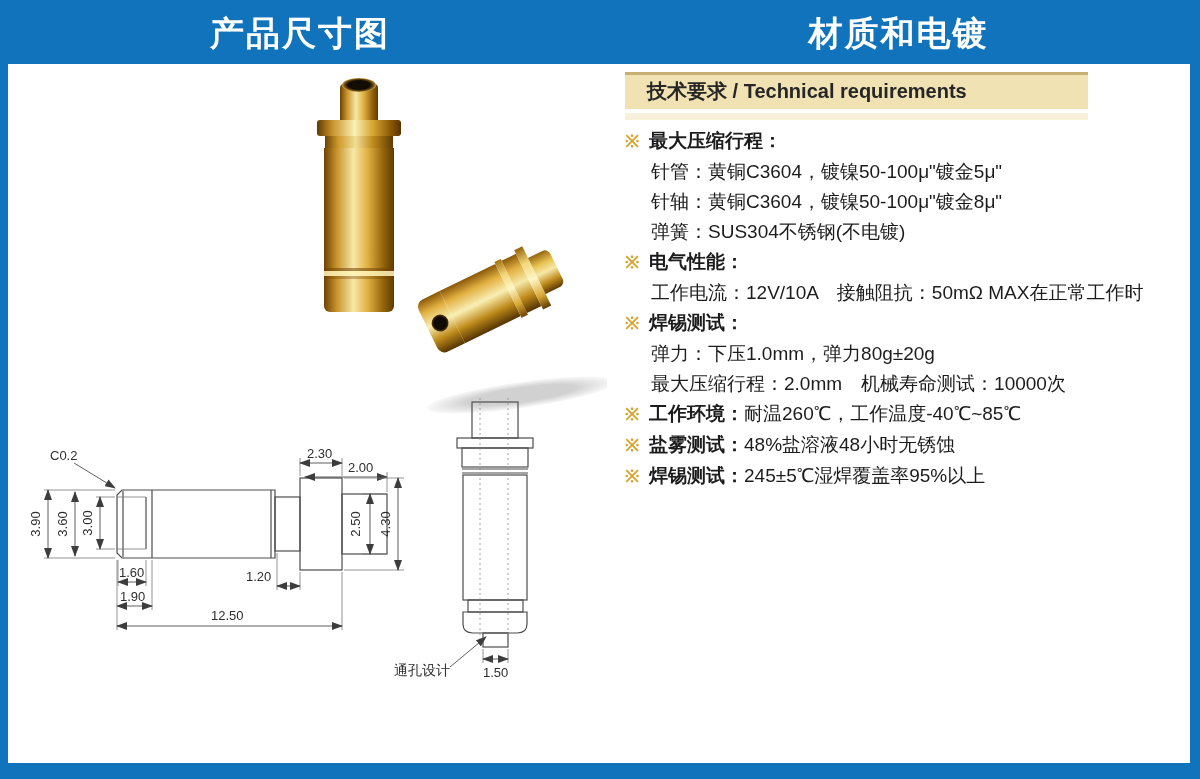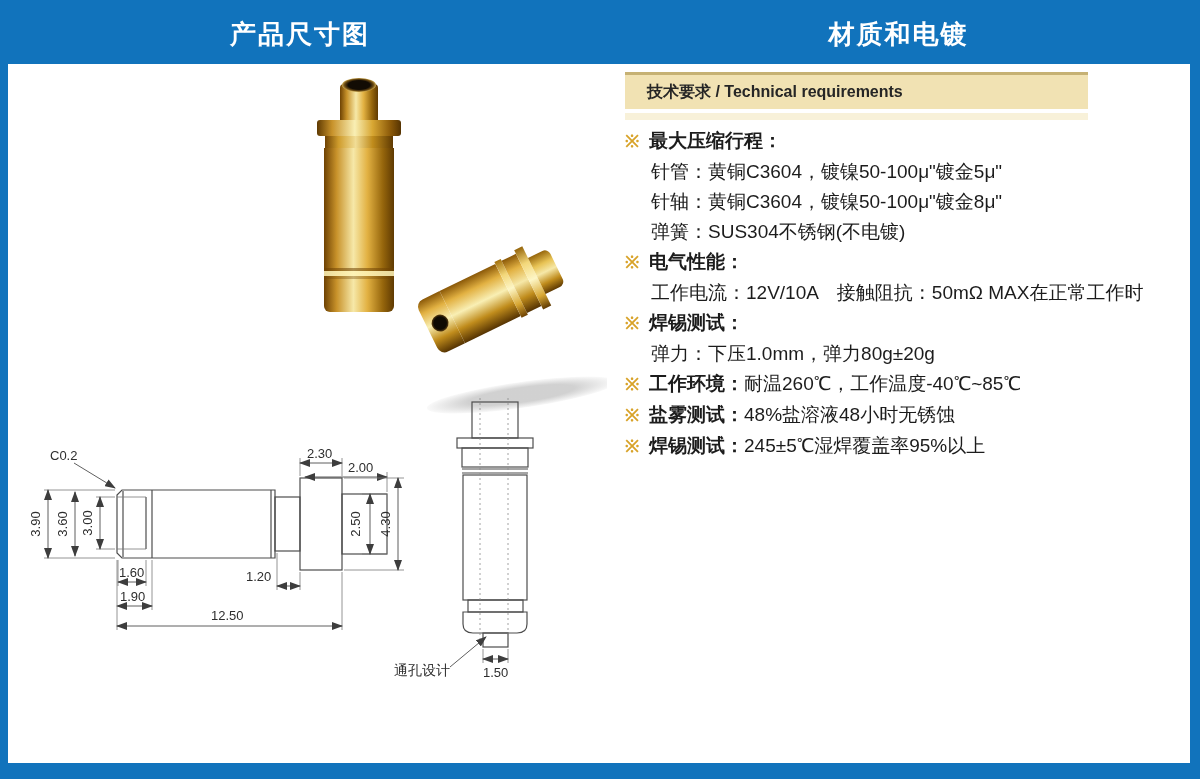--- a/index.html
+++ b/index.html
@@ -7,37 +7,37 @@
   body {
     position:relative;
     background:#1173bc;
     font-family:"Liberation Sans", sans-serif;
     overflow:hidden;
   }
   
   .hdr {
     position:absolute; top:0; height:68px;
     display:flex; align-items:center; justify-content:center;
-    color:#ffffff; font-size:26px; font-weight:bold; letter-spacing:2px;
+    color:#ffffff; font-size:34px; font-weight:bold; letter-spacing:2px;
   }
   .hdr-left { left:8px;  width:584px; }
   .hdr-right{ left:607px; width:583px; }
 
   
   .panel {
     position:absolute; top:64px; height:699px; background:#ffffff;
   }
   .panel-left  { left:8px;  width:684px; }
   .panel-right { left:607px; width:583px; }
 
   
   .req-bar {
     position:absolute; left:18px; top:8px; width:463px; height:37px;
     background:#f1e2b3; border-top:3px solid #c6b173;
-    font-size:16px; font-weight:bold; color:#262626;
+    font-size:20px; font-weight:bold; color:#262626;
     line-height:33px; padding-left:22px;
   }
   .req-bar-strip {
     position:absolute; left:18px; top:49px; width:463px; height:7px;
     background:#f8f1d9;
   }
   .specs { position:absolute; left:18px; top:62px; right:12px; }
   .row { display:flex; align-items:baseline; min-height:30px; line-height:30px;
          font-size:19px; color:#1c1c1c; }
   .row .mk { color:#d8a32a; font-weight:bold; width:24px; font-size:17px; flex:none; }
@@ -265,20 +265,23 @@
     <div class="row ind">
       <span class="tx">工作电流：12V/10A　接触阻抗：50mΩ MAX在正常工作时</span>
     </div>
     <div class="row">
       <span class="mk">※</span>
       <span class="tt">焊锡测试：</span>
     </div>
     <div class="row ind">
       <span class="tx">弹力：下压1.0mm，弹力80g±20g</span>
     </div>
+    <div class="row ind">
+      <span class="tx">最大压缩行程：2.0mm　机械寿命测试：10000次</span>
+    </div>
     <div class="row">
       <span class="mk">※</span>
       <span class="tt">工作环境：</span>
       <span class="tx">耐温260℃，工作温度-40℃~85℃</span>
     </div>
     <div class="row">
       <span class="mk">※</span>
       <span class="tt">盐雾测试：</span>
       <span class="tx">48%盐溶液48小时无锈蚀</span>
     </div>

